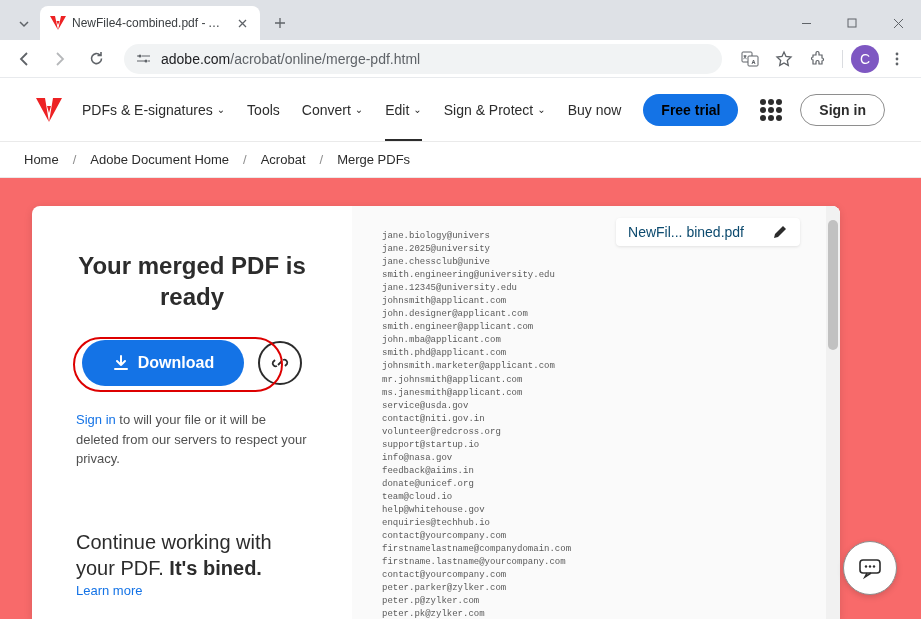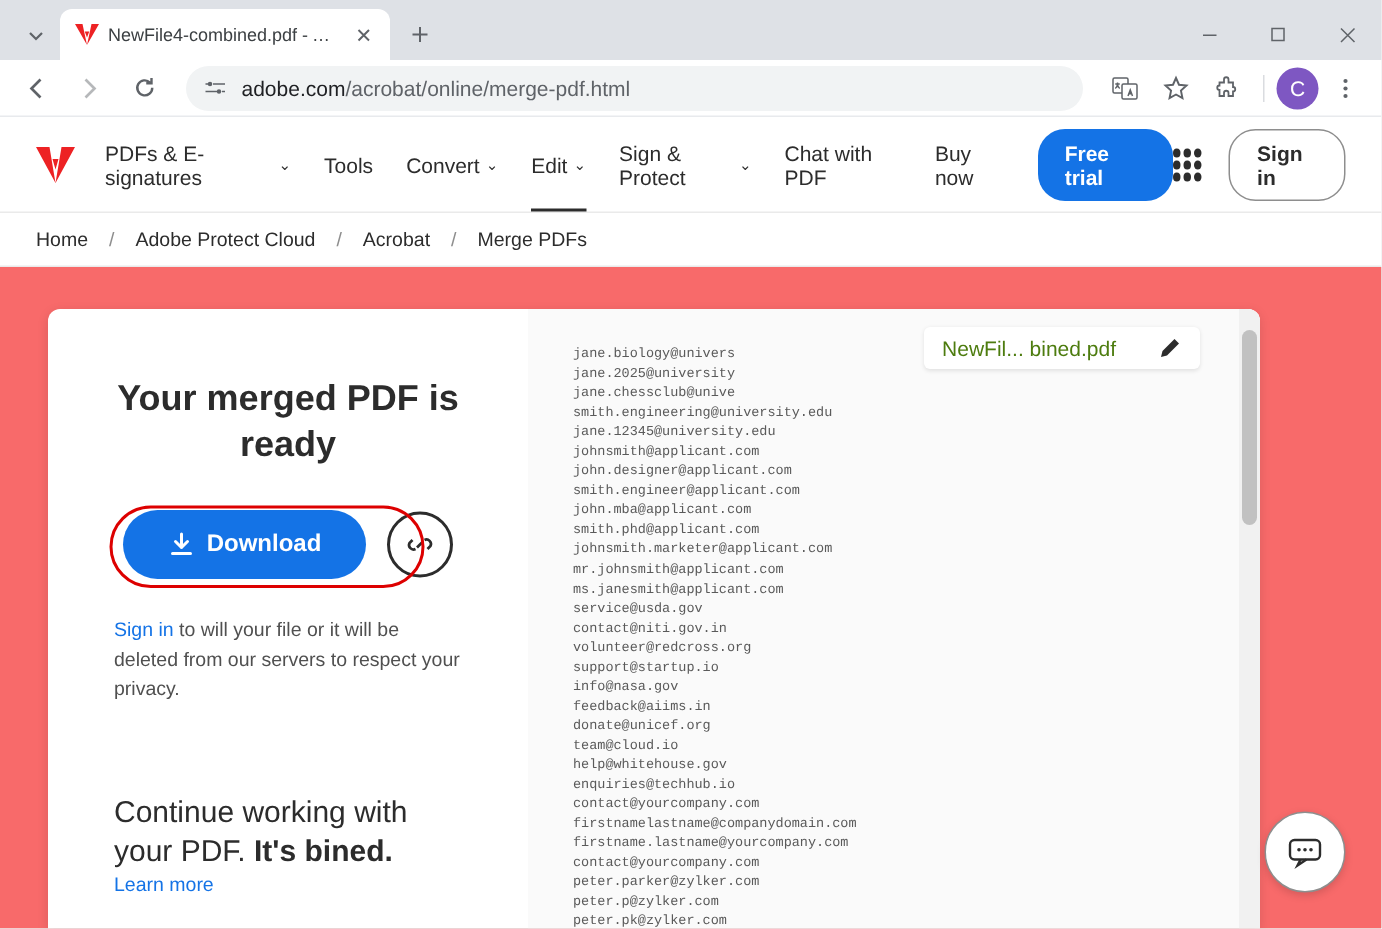--- a/index.html
+++ b/index.html
@@ -20,27 +20,27 @@
 .tool-btn { width: 32px; height: 32px; display: flex; align-items: center; justify-content: center; border-radius: 50%; color: #5f6368; cursor: pointer; }
 .tool-btn.faded { opacity: .45; }
 .url-bar { flex: 1; height: 30px; background: #f1f3f4; border-radius: 15px; display: flex; align-items: center; padding: 0 12px; margin: 0 8px; font-size: 14px; color: #3c4043; gap: 10px; }
 .url-host { color: #202124; }
 .url-path { color: #5f6368; }
 .right-icons { display: flex; align-items: center; gap: 2px; }
 .avatar { width: 28px; height: 28px; border-radius: 50%; background: #7e57c2; color: #fff; display: flex; align-items: center; justify-content: center; font-size: 14px; }
 .divider { width: 1px; height: 18px; background: #dadce0; margin: 0 6px; }
 
 
-.adobe-header { height: 64px; background: #fff; display: flex; align-items: center; padding: 0 24px; border-bottom: 1px solid #eaeaea; }
+.adobe-header { height: 64px; background: #fff; display: flex; align-items: center; padding: 0 36px; border-bottom: 1px solid #eaeaea; }
 .adobe-logo { width: 26px; height: 24px; margin-right: 20px; }
 .nav-items { display: flex; align-items: center; gap: 22px; height: 100%; }
 .nav-item { font-size: 14px; color: #2c2c2c; cursor: pointer; display: flex; align-items: center; gap: 4px; height: 100%; position: relative; }
 .nav-item.active::after { content: ''; position: absolute; bottom: 0; left: 0; right: 0; height: 2px; background: #2c2c2c; }
 .chevron { font-size: 10px; }
-.free-trial { background: #1473e6; color: #ffffff; padding: 8px 18px; border-radius: 18px; font-size: 14px; font-weight: 600; cursor: pointer; margin-left: 22px; }
+.free-trial { background: #1473e6; color: #000000; padding: 8px 18px; border-radius: 18px; font-size: 14px; font-weight: 600; cursor: pointer; margin-left: 22px; }
 .header-right { margin-left: auto; display: flex; align-items: center; gap: 18px; }
 .apps-grid { width: 22px; height: 22px; display: grid; grid-template-columns: repeat(3,1fr); grid-template-rows: repeat(3,1fr); gap: 2px; }
 .apps-grid span { background: #2c2c2c; border-radius: 50%; }
 .sign-in { border: 1.5px solid #8e8e8e; padding: 7px 18px; border-radius: 18px; font-size: 14px; font-weight: 600; cursor: pointer; color: #2c2c2c; }
 
 .breadcrumbs { height: 36px; background: #fff; display: flex; align-items: center; padding: 0 24px; font-size: 13px; color: #2c2c2c; gap: 14px; border-bottom: 1px solid #eaeaea; }
 .breadcrumbs .sep { color: #8e8e8e; }
 .crumb { cursor: pointer; }
 
 
@@ -53,21 +53,21 @@
 .highlight { border: 2px solid #d00; border-radius: 28px; position: absolute; left: -3px; top: -3px; width: 210px; height: 55px; pointer-events: none; }
 .linkshare { width: 44px; height: 44px; border-radius: 50%; border: 2px solid #2c2c2c; display: flex; align-items: center; justify-content: center; cursor: pointer; }
 .signin-note { font-size: 13px; color: #505050; margin-top: 24px; line-height: 1.5; }
 .signin-note a { color: #1473e6; text-decoration: none; cursor: pointer; }
 .continue { font-size: 20px; font-weight: 400; color: #2c2c2c; margin-top: 60px; line-height: 1.3; }
 .continue b { font-weight: 700; }
 .learn-more { font-size: 13px; color: #1473e6; cursor: pointer; display: inline-block; }
 
 .right-panel { flex: 1; background: #fafafa; position: relative; display: flex; }
 .preview-area { flex: 1; padding: 24px 20px 0 30px; overflow: hidden; }
-.file-label { position: absolute; top: 12px; right: 40px; background: #fff; padding: 6px 12px; font-size: 14px; color: #4d7c0f; display: flex; align-items: center; gap: 28px; border-radius: 4px; box-shadow: 0 1px 3px rgba(0,0,0,.1); }
+.file-label { position: absolute; top: 12px; right: 40px; background: #fff; padding: 6px 12px; font-size: 14px; color: #0c4a6e; display: flex; align-items: center; gap: 28px; border-radius: 4px; box-shadow: 0 1px 3px rgba(0,0,0,.1); }
 .preview-text { font-family: "Courier New", monospace; font-size: 9px; line-height: 1.45; color: #5a5a5a; white-space: pre; }
 .scrollbar { width: 14px; background: #f1f1f1; position: relative; }
 .scrollthumb { position: absolute; top: 14px; left: 2px; width: 10px; height: 130px; background: #c1c1c1; border-radius: 5px; }
 
 .chat-btn { position: absolute; bottom: 24px; right: 24px; width: 54px; height: 54px; border-radius: 50%; background: #fff; border: 1.5px solid #8e8e8e; display: flex; align-items: center; justify-content: center; cursor: pointer; box-shadow: 0 2px 6px rgba(0,0,0,.15); }
 </style>
 </head>
 <body>
 
 <div class="browser-top">
@@ -174,21 +174,20 @@
     <svg width="26" height="24" viewBox="0 0 26 24">
         <path d="M0 0h9L13 24 0 0zm17 0h9L13 24 17 0zM11 8h4l-2 7-2-7z" fill="#ed2224"></path>
       </svg>
   </div>
   <div class="nav-items" id="nav-items">
       <div class="nav-item">PDFs &amp; E-signatures<span class="chevron">⌄</span></div>
       <div class="nav-item">Tools</div>
       <div class="nav-item">Convert<span class="chevron">⌄</span></div>
       <div class="nav-item active">Edit<span class="chevron">⌄</span></div>
       <div class="nav-item">Sign &amp; Protect<span class="chevron">⌄</span></div>
-      <div class="nav-item">Chat with PDF</div>
       <div class="nav-item">Buy now</div>
     </div>
   <div class="free-trial">Free trial</div>
   <div class="header-right">
     <div class="apps-grid">
         <span></span>
         <span></span>
         <span></span>
         <span></span>
         <span></span>
@@ -197,21 +196,21 @@
         <span></span>
         <span></span>
       </div>
     <div class="sign-in">Sign in</div>
   </div>
 </div>
 
 <div class="breadcrumbs" id="breadcrumbs">
     <span class="crumb">Home</span>
     <span class="sep">/</span>
-    <span class="crumb">Adobe Protect Cloud</span>
+    <span class="crumb">Adobe Document Home</span>
     <span class="sep">/</span>
     <span class="crumb">Acrobat</span>
     <span class="sep">/</span>
     <span class="crumb">Merge PDFs</span>
   </div>
 
 <div class="content">
   <div class="card-wrap">
     <div class="left-panel">
       <div class="left-title">Your merged PDF is ready</div>

